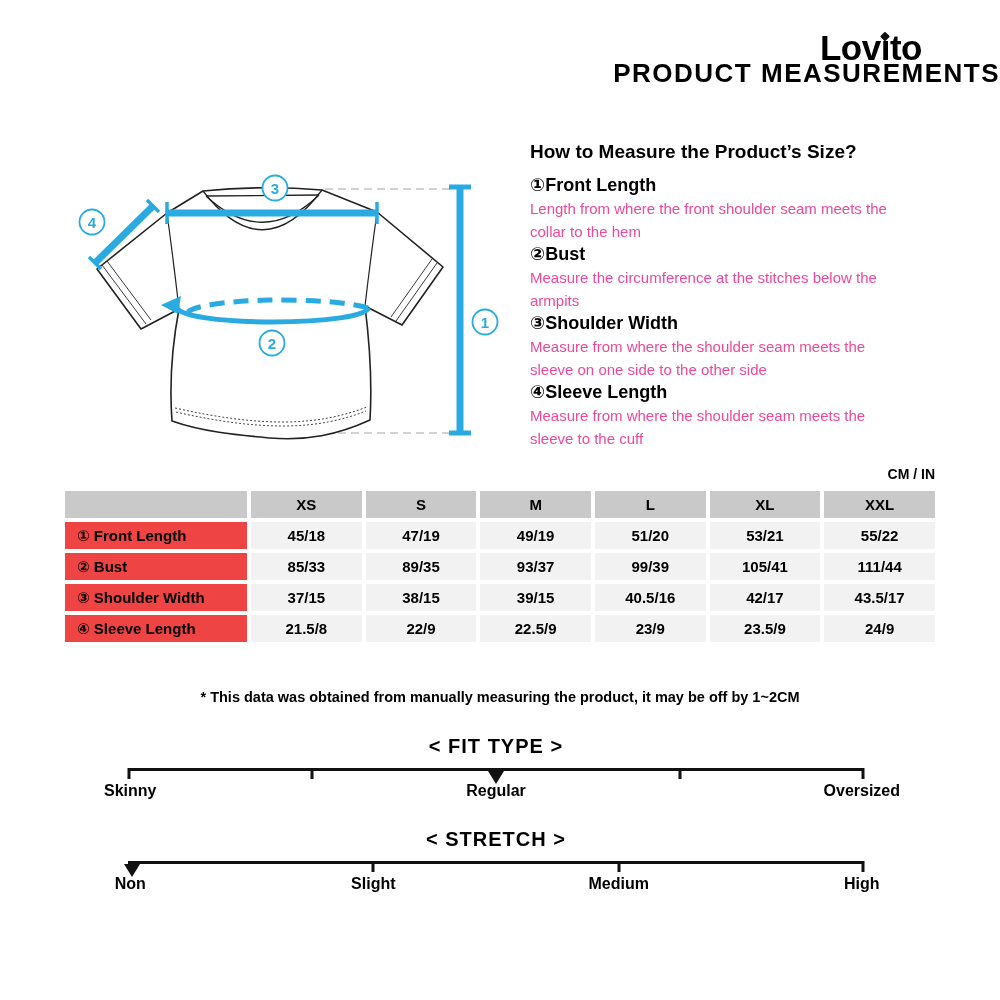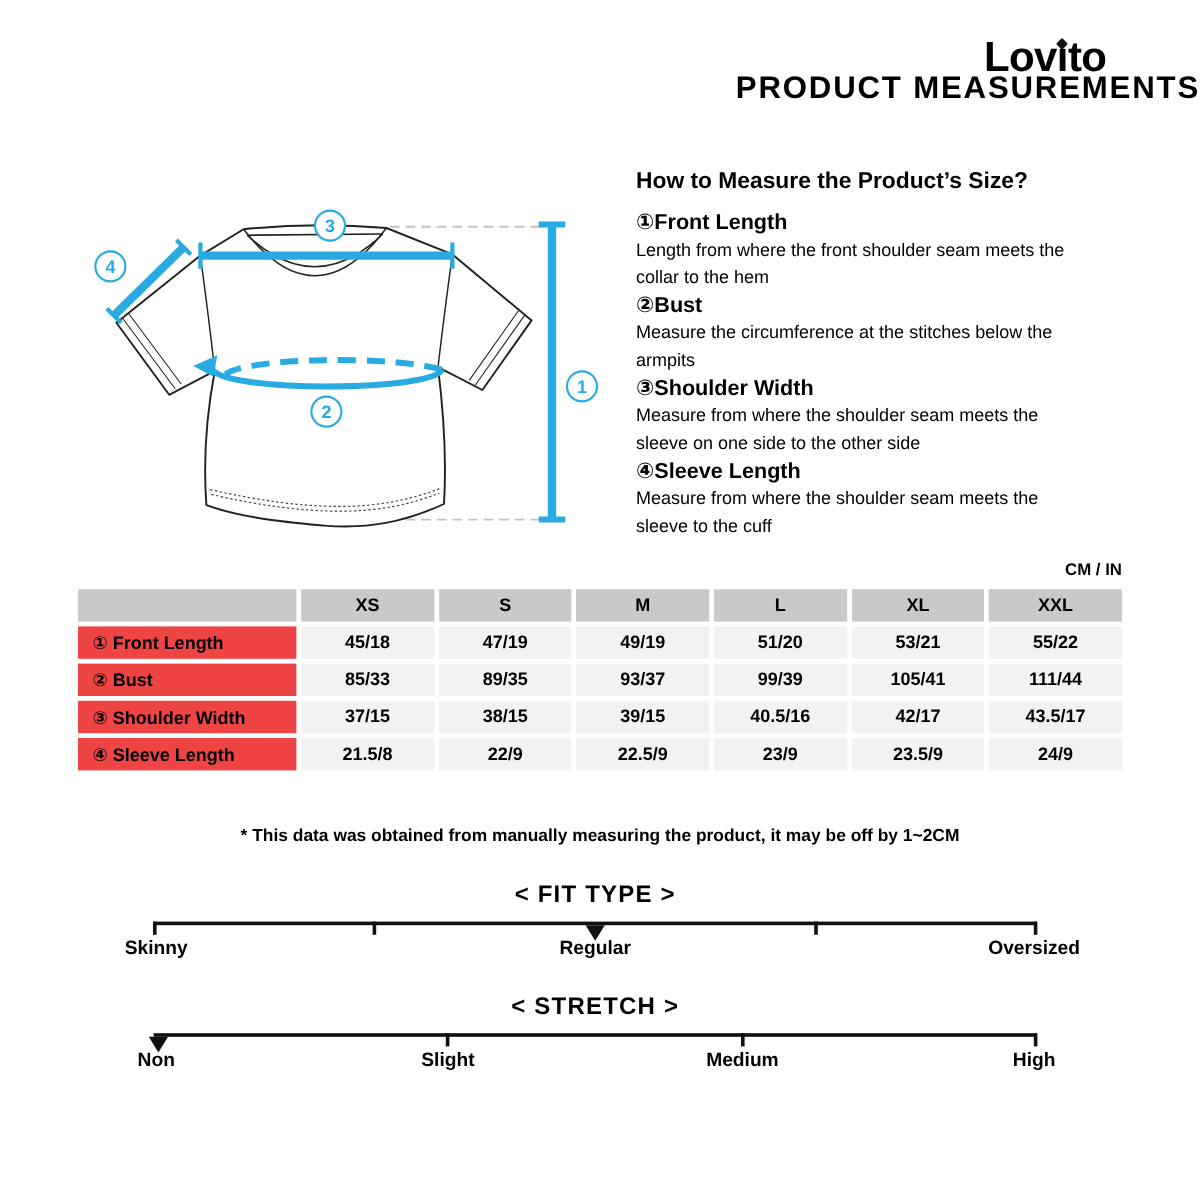--- a/index.html
+++ b/index.html
@@ -12,21 +12,21 @@
   .logo{position:absolute;top:30px;right:78px;font-size:35px;font-weight:800;
         letter-spacing:-0.5px;line-height:1;}
   .logo .iu{position:relative;display:inline-block;}
   .logo .tittle{position:absolute;top:3px;left:50%;width:7px;height:7px;background:#111;
                 transform:translateX(-50%) rotate(45deg);border-radius:1px;}
 
   
   .howto{position:absolute;left:530px;top:121px;width:372px;margin-top:20px;}
   .howto h2{font-size:19px;font-weight:800;margin:0 0 11px 0;}
   .howto .item-label{font-size:18px;font-weight:700;line-height:23px;}
-  .howto .item-desc{font-size:15px;color:#000000;line-height:23px;}
+  .howto .item-desc{font-size:15px;color:#ec4899;line-height:23px;}
 
   
   .diagram{position:absolute;left:55px;top:145px;width:460px;height:330px;}
 
   
   .unit{position:absolute;top:466px;right:65px;font-size:14px;font-weight:700;}
   table.size-table{position:absolute;left:61px;top:487px;width:878px;
                    border-collapse:separate;border-spacing:4px;table-layout:fixed;}
   .size-table th,.size-table td{height:27px;padding:0;text-align:center;
                    font-size:15px;font-weight:700;vertical-align:middle;}

